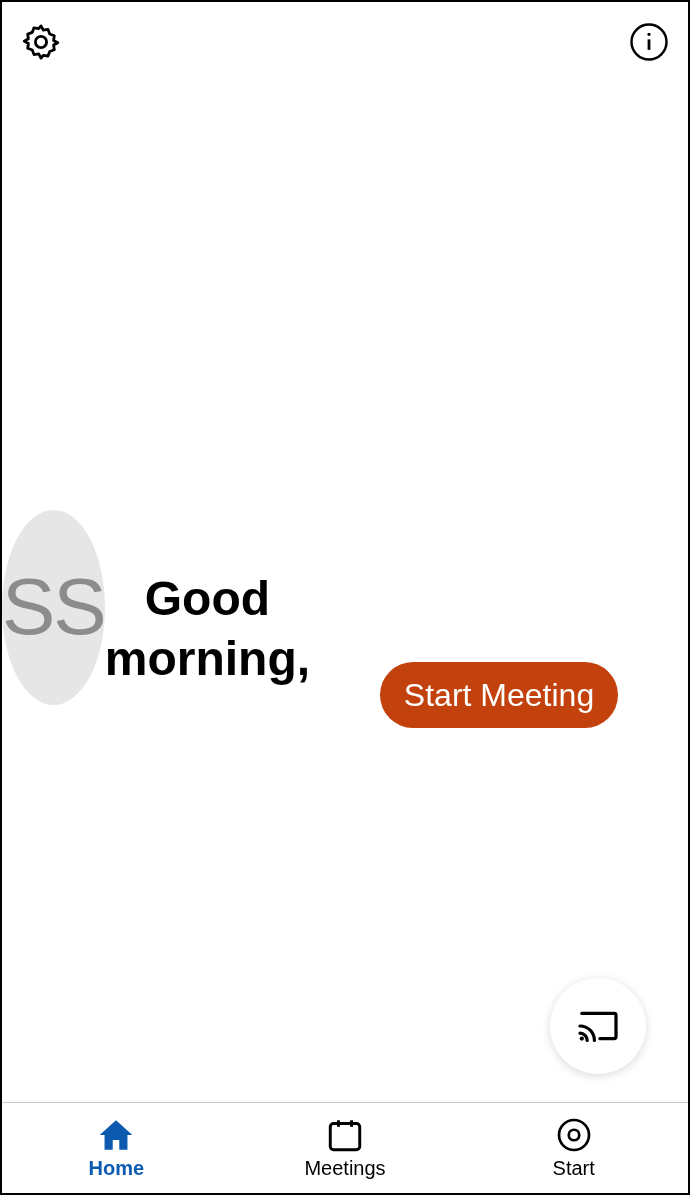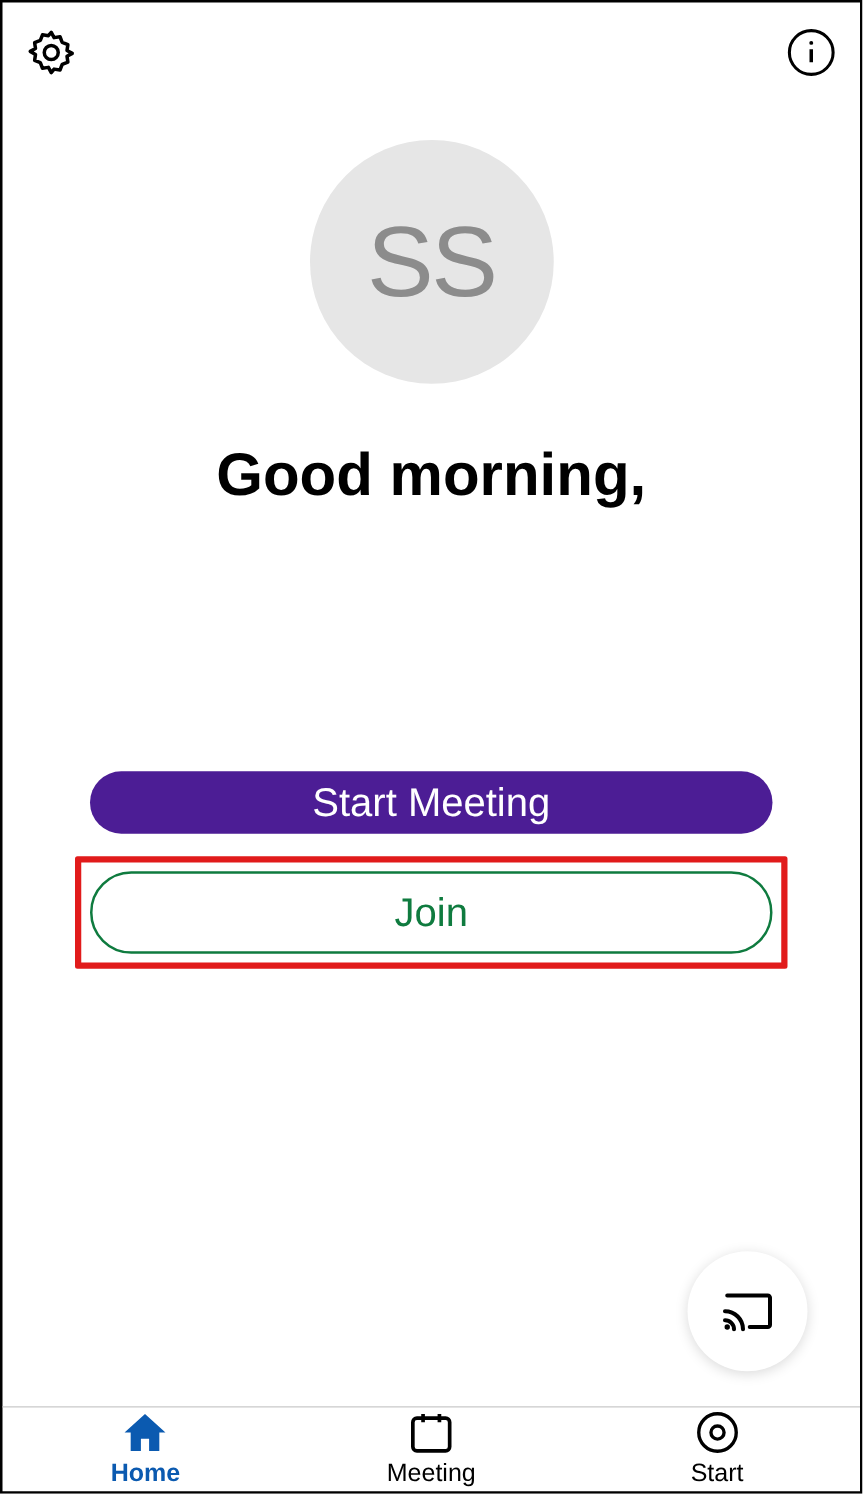--- a/index.html
+++ b/index.html
@@ -1,30 +1,30 @@
 <!DOCTYPE html>
 <html><head>
   <meta charset="utf-8">
   <style>
     * { margin: 0; padding: 0; box-sizing: border-box; }
     html, body { width: 690px; height: 1195px; font-family: -apple-system, BlinkMacSystemFont, "Segoe UI", Helvetica, Arial, sans-serif; background: #fff; color: #000; }
     .app { display: flex; flex-direction: column; width: 690px; height: 1195px; border: 2px solid #000; }
     .header { height: 80px; display: flex; align-items: center; justify-content: space-between; padding: 0 18px; }
     .icon-btn { background: none; border: none; cursor: pointer; display:flex; align-items:center; justify-content:center; }
-    .content { flex: 1; display: flex; flex-direction: column; align-items: center; padding-top: 30px; position: relative; }
+    .content { flex: 1; display: flex; flex-direction: row; align-items: center; padding-top: 30px; position: relative; }
     .avatar { width: 195px; height: 195px; border-radius: 50%; background: #e6e6e6; display:flex; align-items:center; justify-content:center; font-size: 80px; font-weight: 400; color: #8c8c8c; letter-spacing: -2px; }
     .greeting { margin-top: 44px; font-size: 48px; text-align: center; line-height: 1.25; font-weight: 700; }
     .actions { margin-top: 206px; width: 100%; padding: 0 70px; display:flex; flex-direction: column; gap: 30px; }
-    .btn-primary { background: #4c1d95; color: #fff; border: none; border-radius: 34px; height: 50px; font-size: 32px; cursor: pointer; width: 100%; }
+    .btn-primary { background: #c2410c; color: #fff; border: none; border-radius: 34px; height: 66px; font-size: 32px; cursor: pointer; width: 100%; }
     .row { display:flex; gap: 16px; }
     .btn-secondary { flex:1; background: #fff; color: #0f7b3f; border: 2px solid #0f7b3f; border-radius: 34px; height: 66px; font-size: 32px; cursor: pointer; display:flex; align-items:center; justify-content:center; }
     .highlight-box { border: 5px solid #e11b1b; border-radius: 2px; padding: 7px; margin: -12px; flex:1; display:flex; }
     .highlight-box .btn-secondary { flex:1; }
     .fab { position: absolute; right: 42px; bottom: 28px; width: 96px; height: 96px; border-radius: 50%; background: #fff; box-shadow: 0 2px 10px rgba(0,0,0,0.15); display:flex; align-items:center; justify-content:center; cursor:pointer; border:none; }
-    .tabbar { height: 68px; border-top: 1px solid #c9c9c9; display:flex; }
+    .tabbar { height: 91px; border-top: 1px solid #c9c9c9; display:flex; }
     .tab { flex:1; display:flex; flex-direction:column; align-items:center; justify-content:center; gap: 4px; background:none; border:none; cursor:pointer; color:#000; font-size:20px; }
     .tab.active { color: #0b5ab0; font-weight:600; }
     .tab-label { font-size: 20px; }
   </style>
 </head>
 <body>
 
 <div class="app">
   <div class="header">
     <button class="icon-btn">
@@ -46,23 +46,20 @@
     <div class="avatar">
       <span>SS</span>
     </div>
     <div class="greeting">
       <div>Good morning,</div>
     </div>
 
     <div class="actions">
       <button class="btn-primary">Start Meeting</button>
       <div class="row">
-        <div class="highlight-box">
-          <button class="btn-secondary">Join</button>
-        </div>
       </div>
     </div>
 
     <button class="fab">
       <svg width="44" height="36" viewBox="0 0 24 20" fill="none" stroke="#000" stroke-width="1.8" stroke-linecap="round">
         <path d="M3 3h18a1 1 0 0 1 1 1v12a1 1 0 0 1-1 1h-8"></path>
         <path d="M2 10a8 8 0 0 1 8 8"></path>
         <path d="M2 14a4 4 0 0 1 4 4"></path>
         <circle cx="3" cy="17" r="1.2" fill="#000" stroke="none"></circle>
       </svg>
@@ -75,21 +72,21 @@
         <path d="M12 2 L22 11 H19 V20 H14 V14 H10 V20 H5 V11 H2 Z"></path>
       </svg>
       <span class="tab-label">Home</span>
     </button>
     <button class="tab">
       <svg width="40" height="36" viewBox="0 0 24 22" fill="none" stroke="#000" stroke-width="1.8">
         <rect x="3" y="4" width="18" height="16" rx="2"></rect>
         <line x1="8" y1="2" x2="8" y2="6"></line>
         <line x1="16" y1="2" x2="16" y2="6"></line>
       </svg>
-      <span class="tab-label">Meeting</span>
+      <span class="tab-label">Meetings</span>
     </button>
     <button class="tab">
       <svg width="36" height="36" viewBox="0 0 24 24" fill="none" stroke="#000" stroke-width="1.8">
         <circle cx="12" cy="12" r="10"></circle>
         <circle cx="12" cy="12" r="3.5"></circle>
       </svg>
       <span class="tab-label">Start</span>
     </button>
   </div>
 </div>

